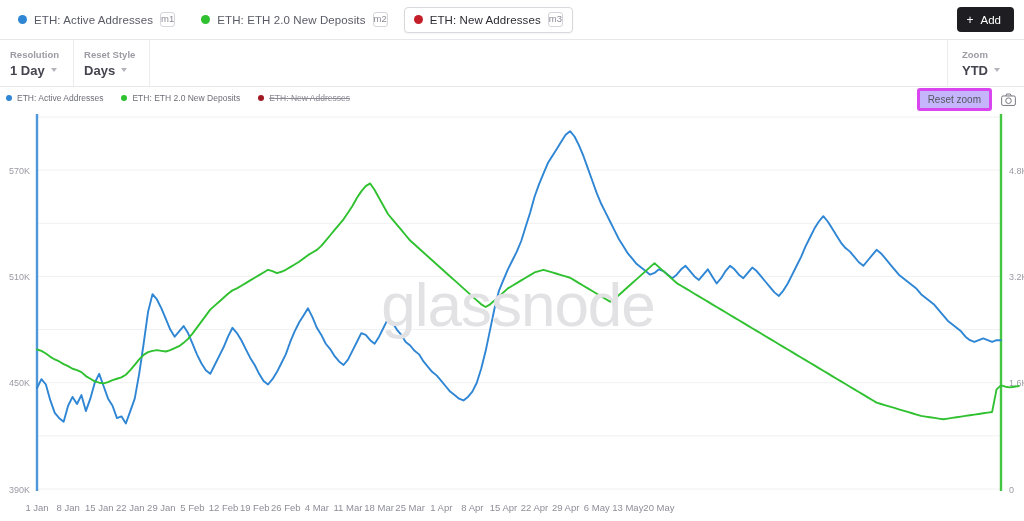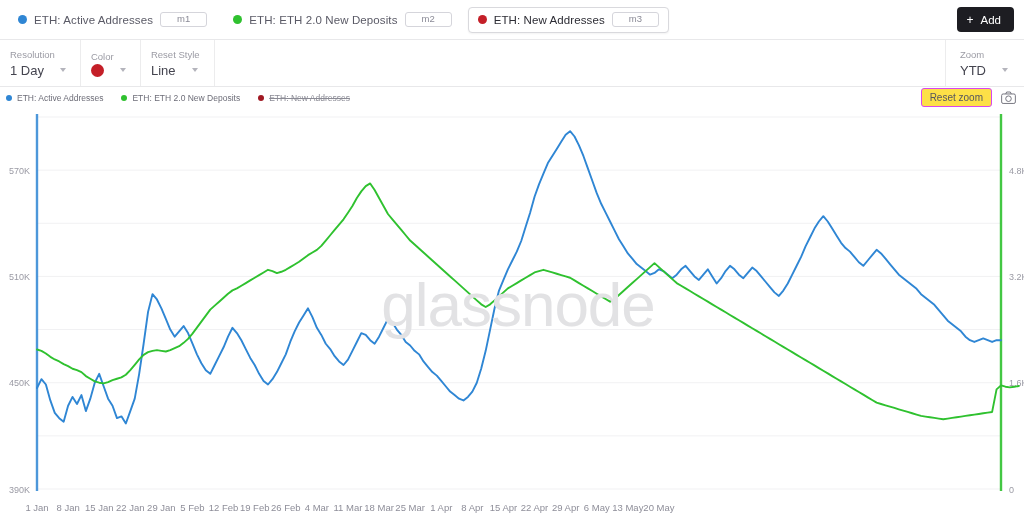--- a/index.html
+++ b/index.html
@@ -33,85 +33,86 @@
     border-color: #d9d9dd;
     background: #ffffff;
     box-shadow: 0 1px 2px rgba(0,0,0,.05);
   }
   .metric-dot { width: 9px; height: 9px; border-radius: 50%; flex: 0 0 auto; }
   .metric-label { font-size: 11.5px; color: #5a5a66; letter-spacing: .1px; }
   .metric-tab.selected .metric-label { color: #2c2c34; }
   .metric-chip {
     font-size: 9.5px; color: #8a8a96;
     border: 1px solid #d5d5db; border-radius: 3px;
-    padding: 1px 16px; line-height: 1.15;
+    padding: 1px 0; line-height: 1.15;
   }
 
   .add-button {
     position: absolute; right: 10px; top: 7px;
     height: 25px; padding: 0 13px 0 10px;
     background: #1d1d22; color: #fff;
     border: none; border-radius: 4px;
     font-size: 11.5px; font-family: inherit;
     display: flex; align-items: center; gap: 7px;
     cursor: pointer;
   }
   .add-plus { font-size: 12px; line-height: 1; }
 
   
   .controls {
     height: 47px; width: 100%;
     display: flex; align-items: stretch;
     border-bottom: 1px solid #e8e8ea;
     position: relative;
+    font-weight: bold;
   }
   .control {
     padding: 5px 14px 5px 10px;
     border-right: 1px solid #ececed;
     display: flex; flex-direction: column; justify-content: center;
     min-width: 58px;
     cursor: pointer;
   }
   .control-label { font-size: 9.5px; color: #9b9ba4; line-height: 14px; }
   .control-value {
     font-size: 13px; color: #44444f; line-height: 17px;
-    display: flex; align-items: center; gap: 16px;
+    display: flex; align-items: center; gap: 6px;
   }
   .caret {
     width: 0; height: 0;
     border-left: 3.5px solid transparent;
     border-right: 3.5px solid transparent;
     border-top: 4px solid #b4b4bc;
     display: inline-block;
   }
   .color-swatch { width: 13px; height: 13px; border-radius: 50%; display:inline-block; }
   .eye-icon { display:flex; align-items:center; }
   .zoom-control {
-    position: absolute; right: 0; top: 0; height: 100%;
+    position: absolute; right: 8px; top: 0; height: 100%;
     border-right: none; border-left: 1px solid #ececed;
     padding: 5px 16px 5px 14px;
   }
 
   
   .chart-legend {
     height: 22px; display: flex; align-items: center;
     padding-left: 6px; gap: 18px; position: relative;
   }
   .legend-item { display: flex; align-items: center; gap: 5px; }
   .legend-dot { width: 6px; height: 6px; border-radius: 50%; }
   .legend-text { font-size: 8.5px; color: #6d6d78; }
   .legend-item.hidden .legend-text { text-decoration: line-through; color:#8b8b95; }
 
   .legend-actions {
     position: absolute; right: 8px; top: 1px;
     display: flex; align-items: center; gap: 9px;
   }
   .reset-zoom {
     font-size: 10px; color: #55555f;
-    background: #fde047; border: 1px solid #d946ef;
+    background: #c4b5fd; border: 3px solid #d946ef;
     border-radius: 3px; padding: 3px 8px;
     font-family: inherit; cursor: pointer;
   }
   .camera-btn { background:none;border:none;cursor:pointer;padding:0;display:flex; }
 
   
   .plot-wrap { position: relative; width: 1024px; height: 412px; }
   .plot-svg { display: block; }
   .watermark {
     position: absolute; left: 12px; right: 0; top: 160px;
@@ -155,33 +156,26 @@
     <div class="control">
       <span class="control-label">Resolution</span>
       <span class="control-value">
         <span>1 Day</span>
         <i class="caret"></i>
       </span>
     </div>
 
 
 
-    <div class="control">
-      <span class="control-label">Color</span>
-      <span class="control-value">
-        <span class="color-swatch" style="background:#c41f28"></span>
-        <i class="caret"></i>
-      </span>
-    </div>
 
 
     <div class="control">
       <span class="control-label">Reset Style</span>
       <span class="control-value">
-        <span>Line</span>
+        <span>Days</span>
         <i class="caret"></i>
       </span>
     </div>
 
 
     <div class="control zoom-control">
       <span class="control-label">Zoom</span>
       <span class="control-value">
         <span>YTD</span>
         <i class="caret"></i>

